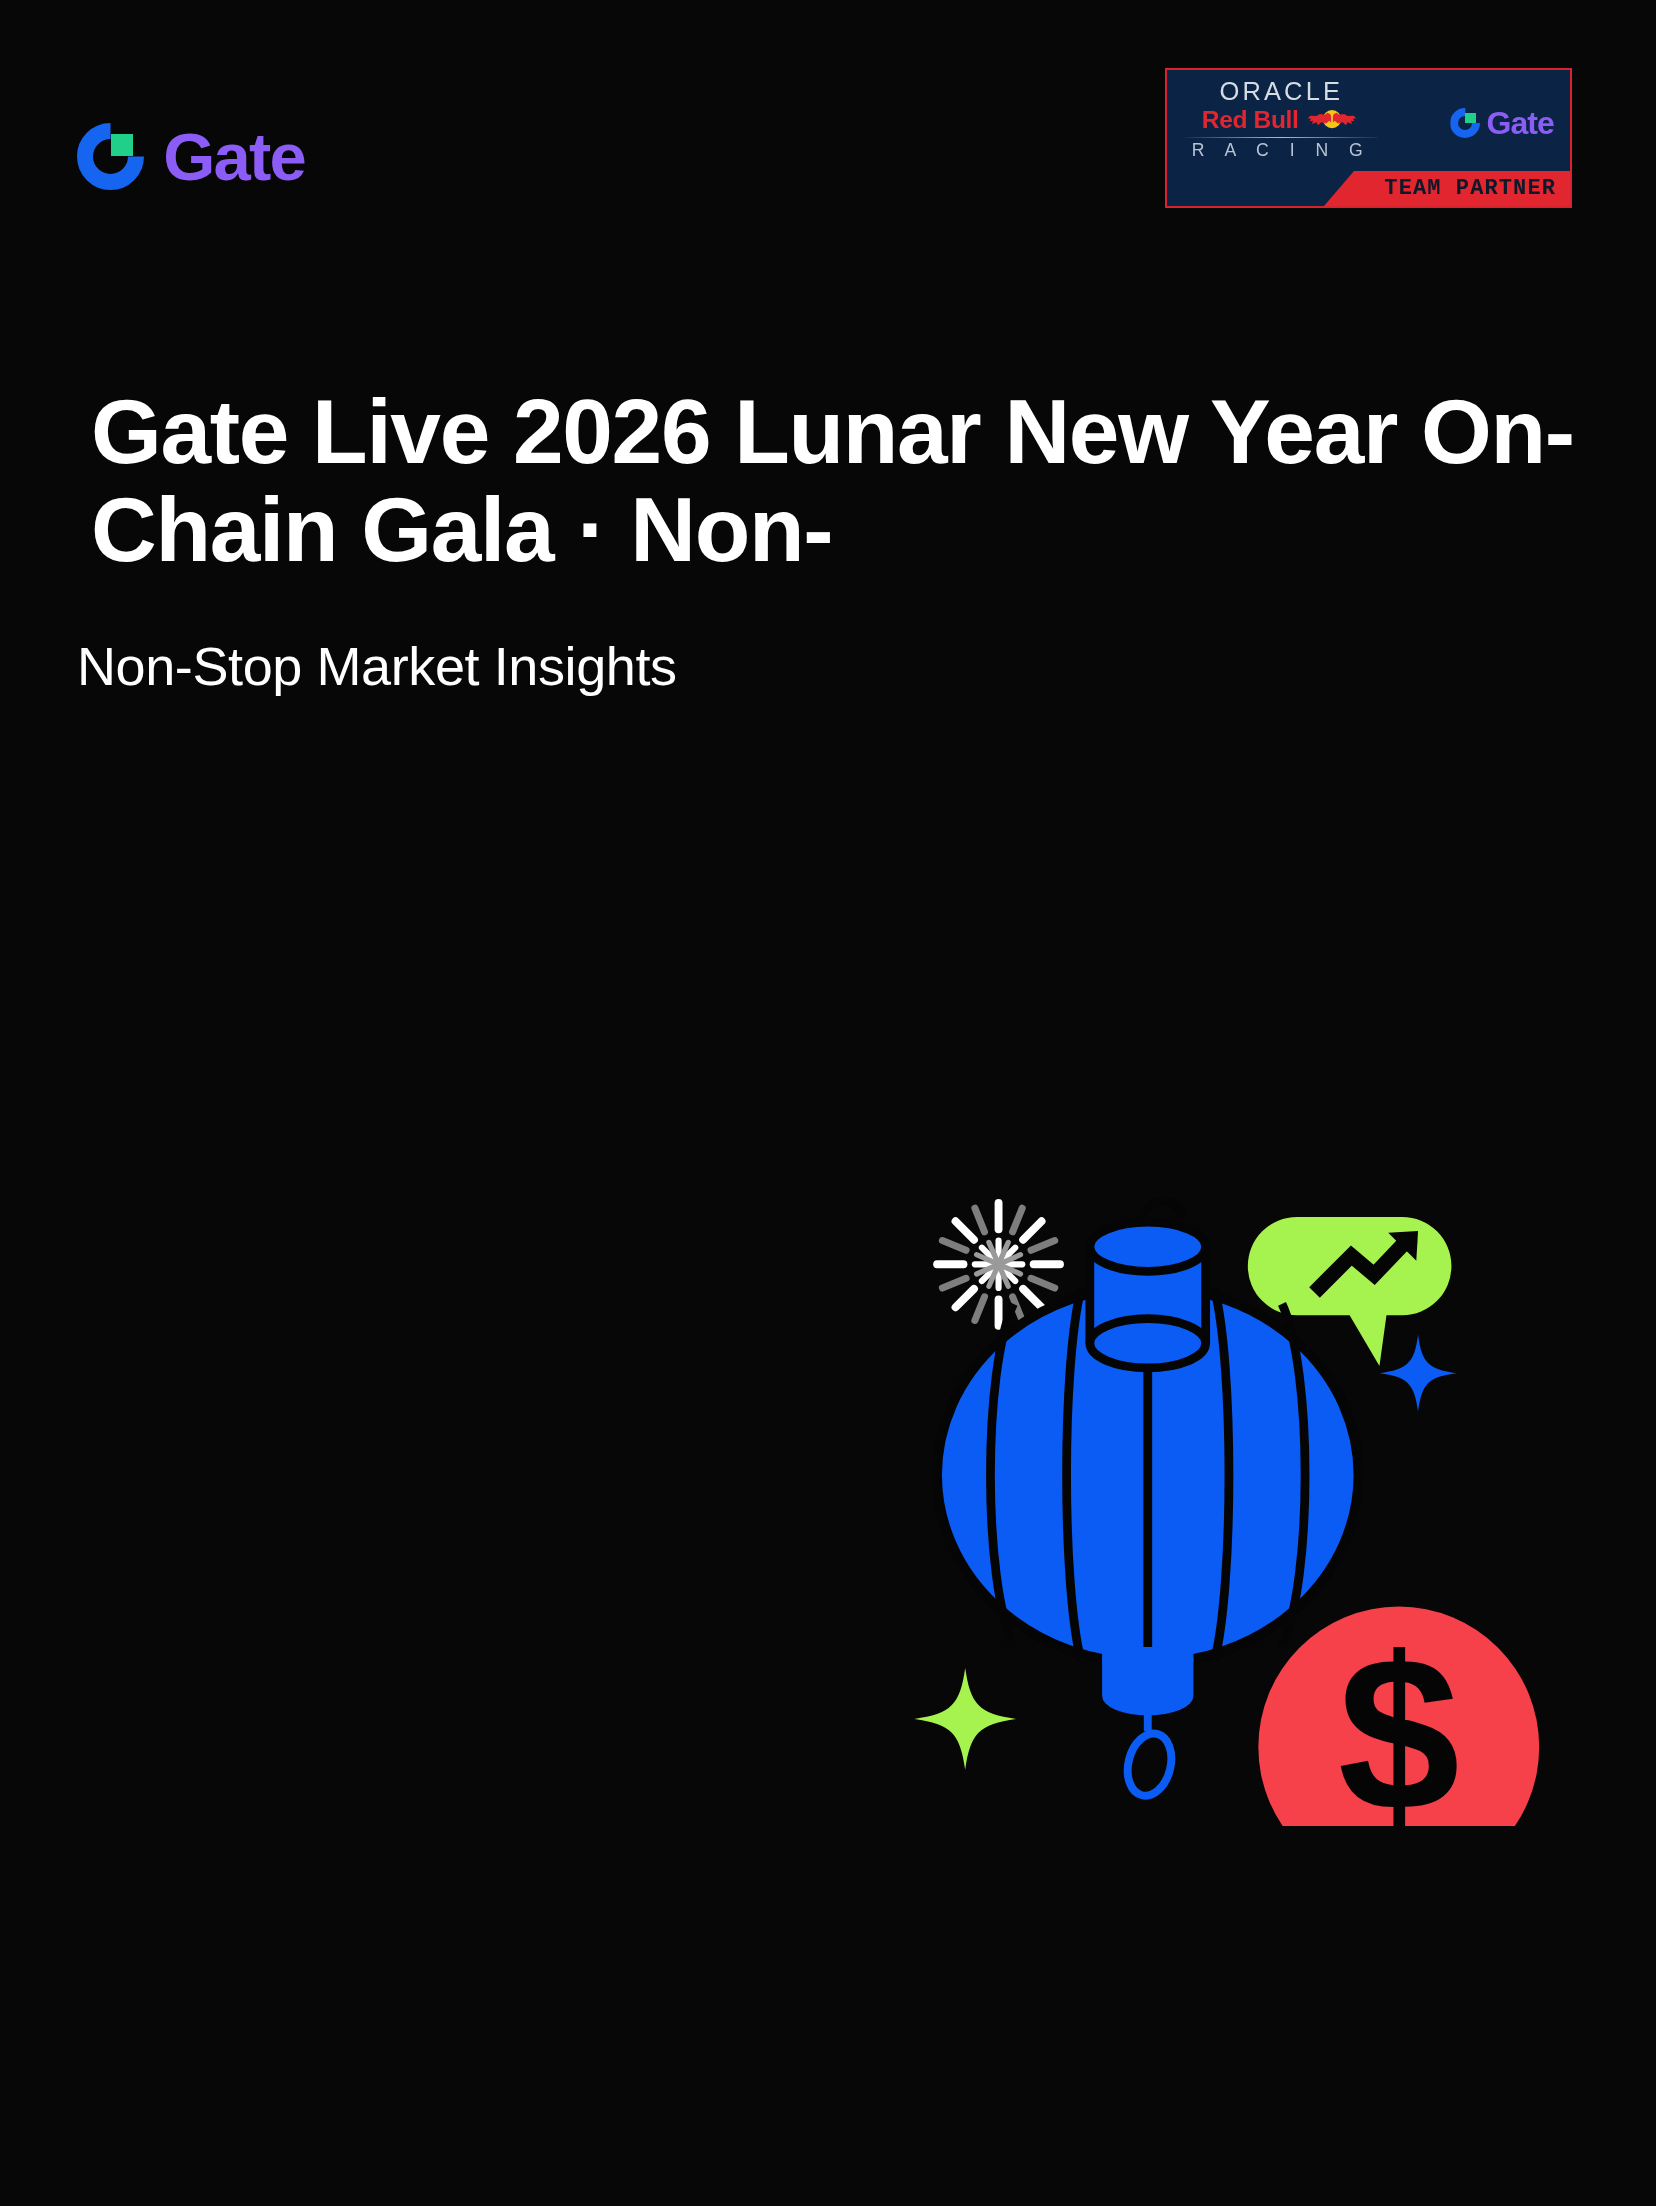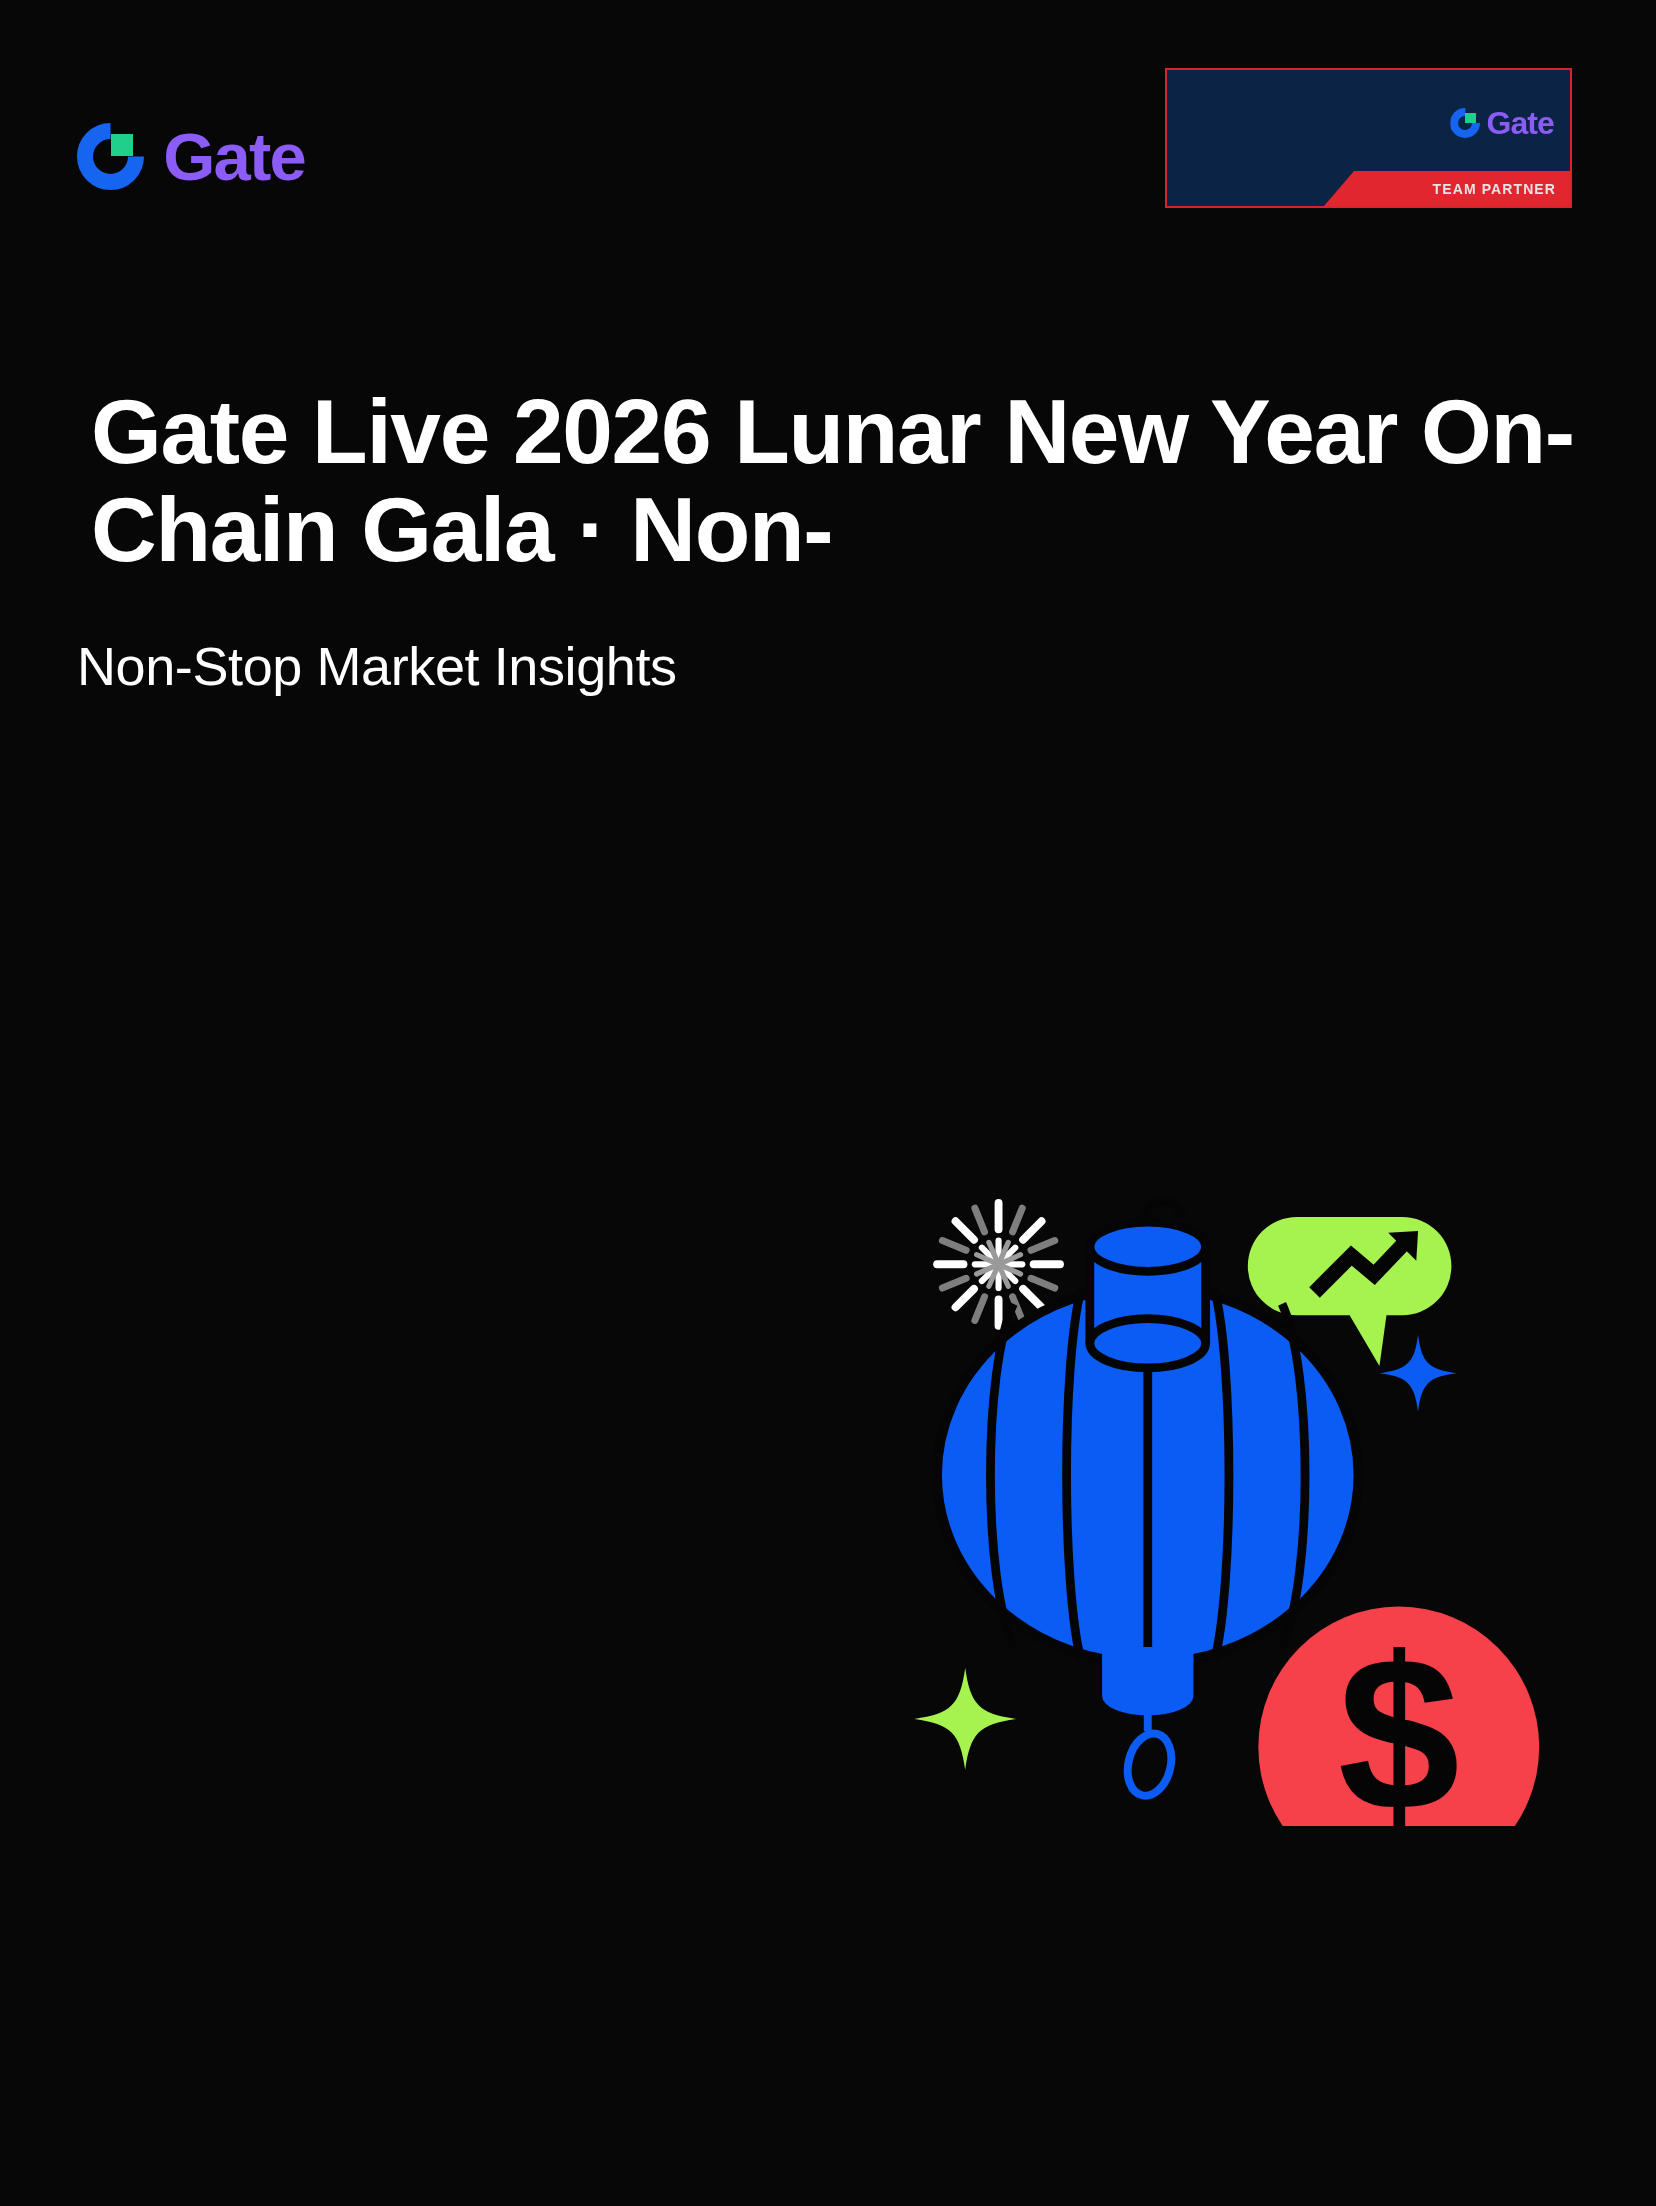--- a/index.html
+++ b/index.html
@@ -141,25 +141,25 @@
     width: 246px;
     background: #E2262F;
     clip-path: polygon(30px 0, 100% 0, 100% 100%, 0 100%);
     display: flex;
     align-items: center;
     justify-content: flex-end;
     padding-right: 14px;
     box-sizing: border-box;
   }
   .rb-banner span {
-    color: #e5e5e5;
-    font-size: 14px;
+    color: #0f172a;
+    font-size: 22px;
     font-weight: 700;
     letter-spacing: 1.1px;
-    font-family: Liberation Sans, sans-serif;
+    font-family: Liberation Mono, monospace;
   }
 
   
   .title-block {
     position: absolute;
     left: 77px;
     top: 369px;
     width: 1580px;
   }
   .main-title {
@@ -202,20 +202,33 @@
   <div class="gate-logo">
     <span class="gate-mark">
       <span class="ring"></span>
       <span class="sq"></span>
     </span>
     <span class="gate-word">Gate</span>
   </div>
 
   <div class="rb-badge">
 
+    <div class="rb-left">
+      <div class="rb-oracle">ORACLE</div>
+      <div class="rb-redbull-row">
+        <span class="rb-redbull">Red Bull</span>
+        <svg class="rb-bull" viewBox="0 0 132 60">
+          <circle cx="66" cy="28" r="21" fill="#F5C518"></circle>
+          <path d="M62 16 L55 13 L50 18 L38 16 L30 21 L16 20 L10 26 L18 27 L14 33 L22 32 L20 39 L30 35 L34 42 L41 35 L52 38 L60 32 L64 36 L64 22 Z" fill="#E2262F"></path>
+          <path d="M70 16 L77 13 L82 18 L94 16 L102 21 L116 20 L122 26 L114 27 L118 33 L110 32 L112 39 L102 35 L98 42 L91 35 L80 38 L72 32 L68 36 L68 22 Z" fill="#E2262F"></path>
+        </svg>
+      </div>
+      <div class="rb-rule"></div>
+      <div class="rb-racing">R A C I N G</div>
+    </div>
 
     <div class="rb-gate">
       <span class="gate-mark">
         <span class="ring"></span>
         <span class="sq"></span>
       </span>
       <span class="gate-word">Gate</span>
     </div>
 
     <div class="rb-banner">

